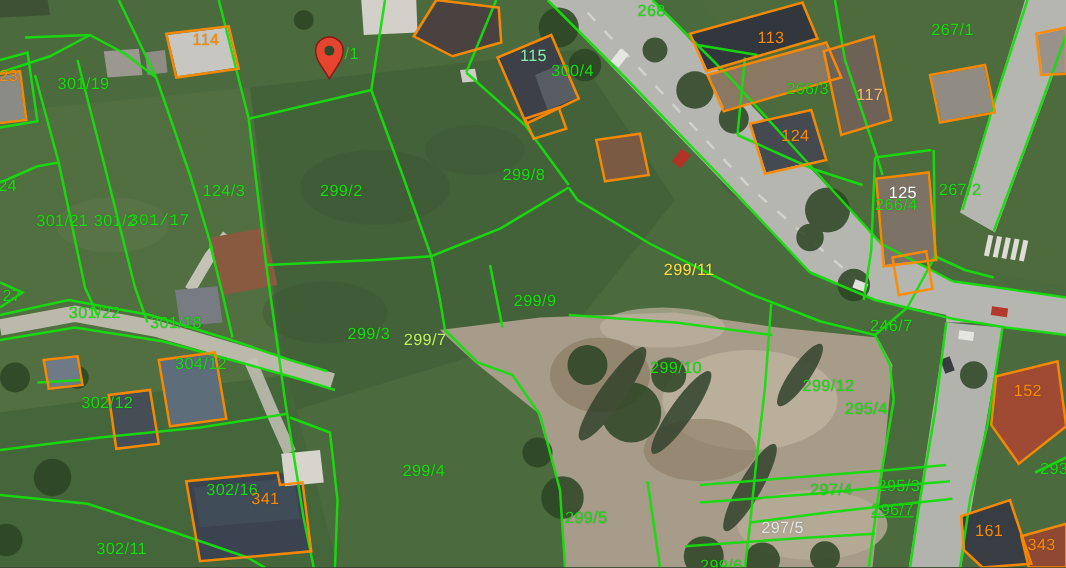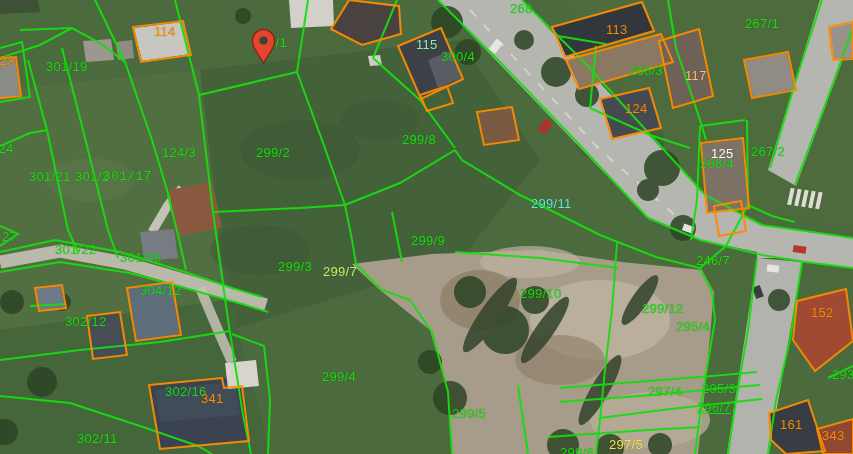--- a/index.html
+++ b/index.html
@@ -208,40 +208,40 @@
       <span class="plabel" style="left: 253px; top: 36px; color: rgb(23, 221, 14);">299/1</span>
       <span class="plabel" style="left: 162px; top: 146px; color: rgb(23, 221, 14);">124/3</span>
       <span class="plabel" style="left: 256px; top: 146px; color: rgb(23, 221, 14);">299/2</span>
       <span class="plabel" style="left: 402px; top: 133px; color: rgb(23, 221, 14);">299/8</span>
       <span class="plabel" style="left: 441px; top: 50px; color: rgb(23, 221, 14);">300/4</span>
       <span class="plabel" style="left: 510px; top: 2px; color: rgb(23, 221, 14);">268</span>
       <span class="plabel" style="left: 745px; top: 17px; color: rgb(23, 221, 14);">267/1</span>
       <span class="plabel" style="left: 629px; top: 64px; color: rgb(23, 221, 14);">266/3</span>
       <span class="plabel" style="left: 751px; top: 145px; color: rgb(23, 221, 14);">267/2</span>
       <span class="plabel" style="left: 688px; top: 157px; color: rgb(23, 221, 14); margin-left: 12px;">266/4</span>
-      <span class="plabel" style="left: 531px; top: 197px; color: #5eead4;">299/11</span>
+      <span class="plabel" style="left: 531px; top: 209px; color: #fde047;">299/11</span>
       <span class="plabel" style="left: -28px; top: 142px; color: rgb(23, 221, 14);">301/24</span>
       <span class="plabel" style="left: 29px; top: 170px; color: rgb(23, 221, 14);">301/21</span>
       <span class="plabel" style="left: 75px; top: 170px; color: rgb(23, 221, 14);">301/2</span>
       <span class="plabel" style="left: 103px; top: 170px; color: rgb(23, 221, 14); font-family: Liberation Mono, monospace;">301/17</span>
       <span class="plabel" style="left: 2px; top: 230px; color: rgb(23, 221, 14);">27</span>
       <span class="plabel" style="left: 55px; top: 243px; color: rgb(23, 221, 14);">301/22</span>
       <span class="plabel" style="left: 120px; top: 251px; color: rgb(23, 221, 14);">301/18</span>
       <span class="plabel" style="left: 140px; top: 284px; color: rgb(23, 221, 14);">304/12</span>
       <span class="plabel" style="left: 65px; top: 315px; color: rgb(23, 221, 14);">302/12</span>
       <span class="plabel" style="left: 323px; top: 230px; color: #bef264; margin-top: 35px;">299/7</span>
       <span class="plabel" style="left: 411px; top: 234px; color: rgb(23, 221, 14);">299/9</span>
       <span class="plabel" style="left: 278px; top: 260px; color: rgb(23, 221, 14);">299/3</span>
       <span class="plabel" style="left: 510px; top: 287px; color: rgb(23, 221, 14); margin-left: 10px;">299/10</span>
       <span class="plabel" style="left: 642px; top: 302px; color: rgb(23, 221, 14);">299/12</span>
       <span class="plabel" style="left: 676px; top: 320px; color: rgb(23, 221, 14);">295/4</span>
       <span class="plabel" style="left: 696px; top: 254px; color: rgb(23, 221, 14);">246/7</span>
       <span class="plabel" style="left: 322px; top: 370px; color: rgb(23, 221, 14);">299/4</span>
       <span class="plabel" style="left: 452px; top: 407px; color: rgb(23, 221, 14);">299/5</span>
-      <span class="plabel" style="left: 609px; top: 415px; color: #fde047; margin-top: 23px;">297/5</span>
+      <span class="plabel" style="left: 609px; top: 415px; color: #e5e5e5;">297/5</span>
       <span class="plabel" style="left: 648px; top: 385px; color: rgb(23, 221, 14);">297/4</span>
       <span class="plabel" style="left: 702px; top: 382px; color: rgb(23, 221, 14);">295/3</span>
       <span class="plabel" style="left: 697px; top: 401px; color: rgb(23, 221, 14); text-decoration: underline;">296/7</span>
       <span class="plabel" style="left: 77px; top: 432px; color: rgb(23, 221, 14);">302/11</span>
       <span class="plabel" style="left: 165px; top: 385px; color: rgb(23, 221, 14);">302/16</span>
       <span class="plabel" style="left: 560px; top: 446px; color: rgb(23, 221, 14);">299/6</span>
       <span class="plabel" style="left: 832px; top: 368px; color: rgb(23, 221, 14);">293</span>
       <span class="blabel" style="left: 154px; top: 25px; color: rgb(255, 138, 0);">114</span>
       <span class="blabel" style="left: 416px; top: 38px; color: #86efac;">115</span>
       <span class="blabel" style="left: 606px; top: 23px; color: rgb(255, 138, 0);">113</span>

